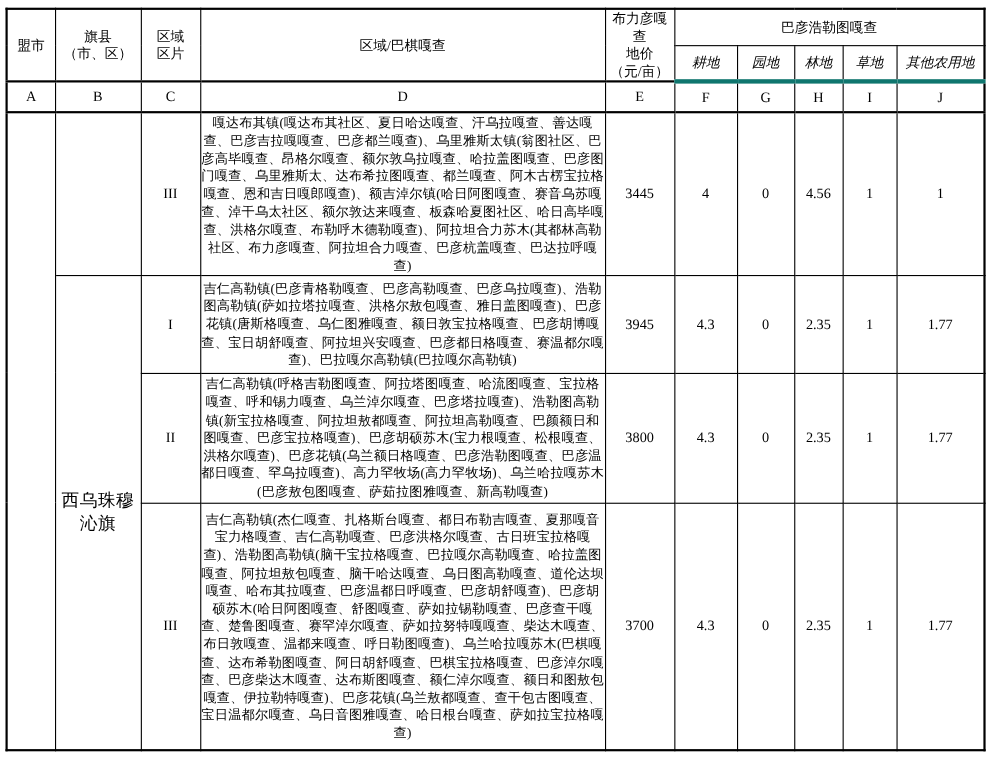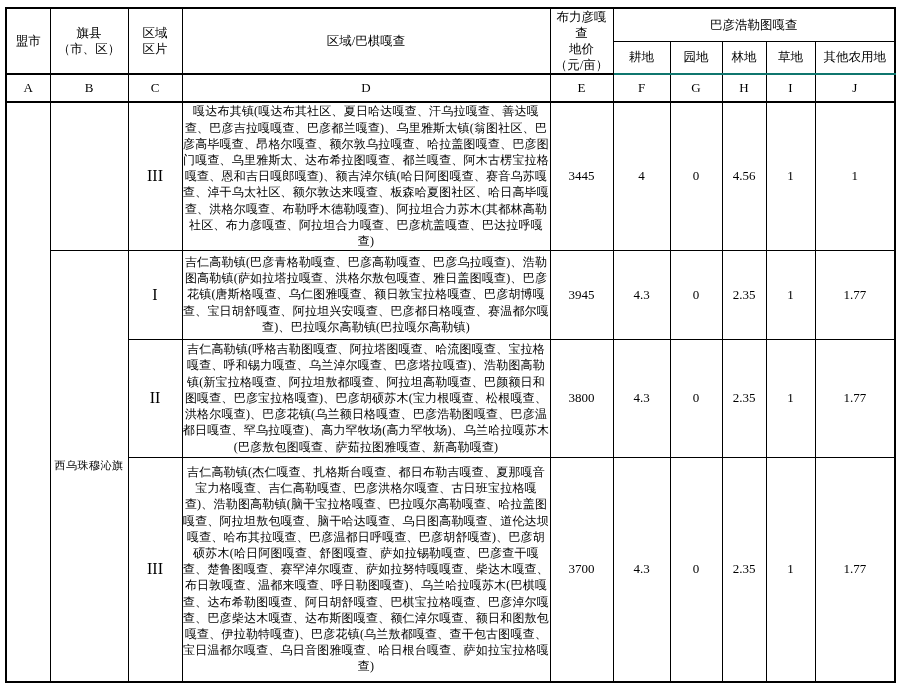--- a/index.html
+++ b/index.html
@@ -16,41 +16,41 @@
   table.doc td{
     border:1px solid #000;
     text-align:center;vertical-align:middle;
     padding:0;overflow:hidden;
   }
   
   tr.hdr1 td, tr.hdr2 td{font-size:12.5px;line-height:16px;}
   tr.hdr1{height:30px;}
   tr.hdr2{height:30px;}
   tr.hdr1 td, tr.hdr2 td{border-bottom-width:1px;}
-  tr.hdr2 td{border-bottom:2px solid #0f766e;}
+  tr.hdr2 td{border-bottom:4px solid #0f766e;font-style:italic;}
   td.rowspan2{border-bottom:2px solid #000 !important;}
   
   tr.letters{height:28px;}
   tr.letters td{font-size:13px;border-bottom:2px solid #000;}
   
   tr.b1{height:148px;}
   tr.b2{height:89px;}
   tr.b3{height:118px;}
   tr.b4{height:225px;}
   td.desc{
     text-align:justify;text-justify:inter-ideograph;
     vertical-align:middle;
     font-size:12px;line-height:16.2px;
     padding:2px 3px 2px 4px;
     letter-spacing:0.2px;
     margin-left:12px;
   }
   td.num{font-size:13px;}
-  td.zone{font-size:16px;margin-left:30px;}
-  td.county{font-size:11px;letter-spacing:0.5px;}
+  td.zone{font-size:13px;margin-left:30px;}
+  td.county{font-size:16px;letter-spacing:0.5px;}
   .hline{display:block;}
 </style>
 </head>
 <body>
 
 <div class="page">
   <table class="doc">
     <colgroup>
       <col style="width:44px">
         <col style="width:78px">

